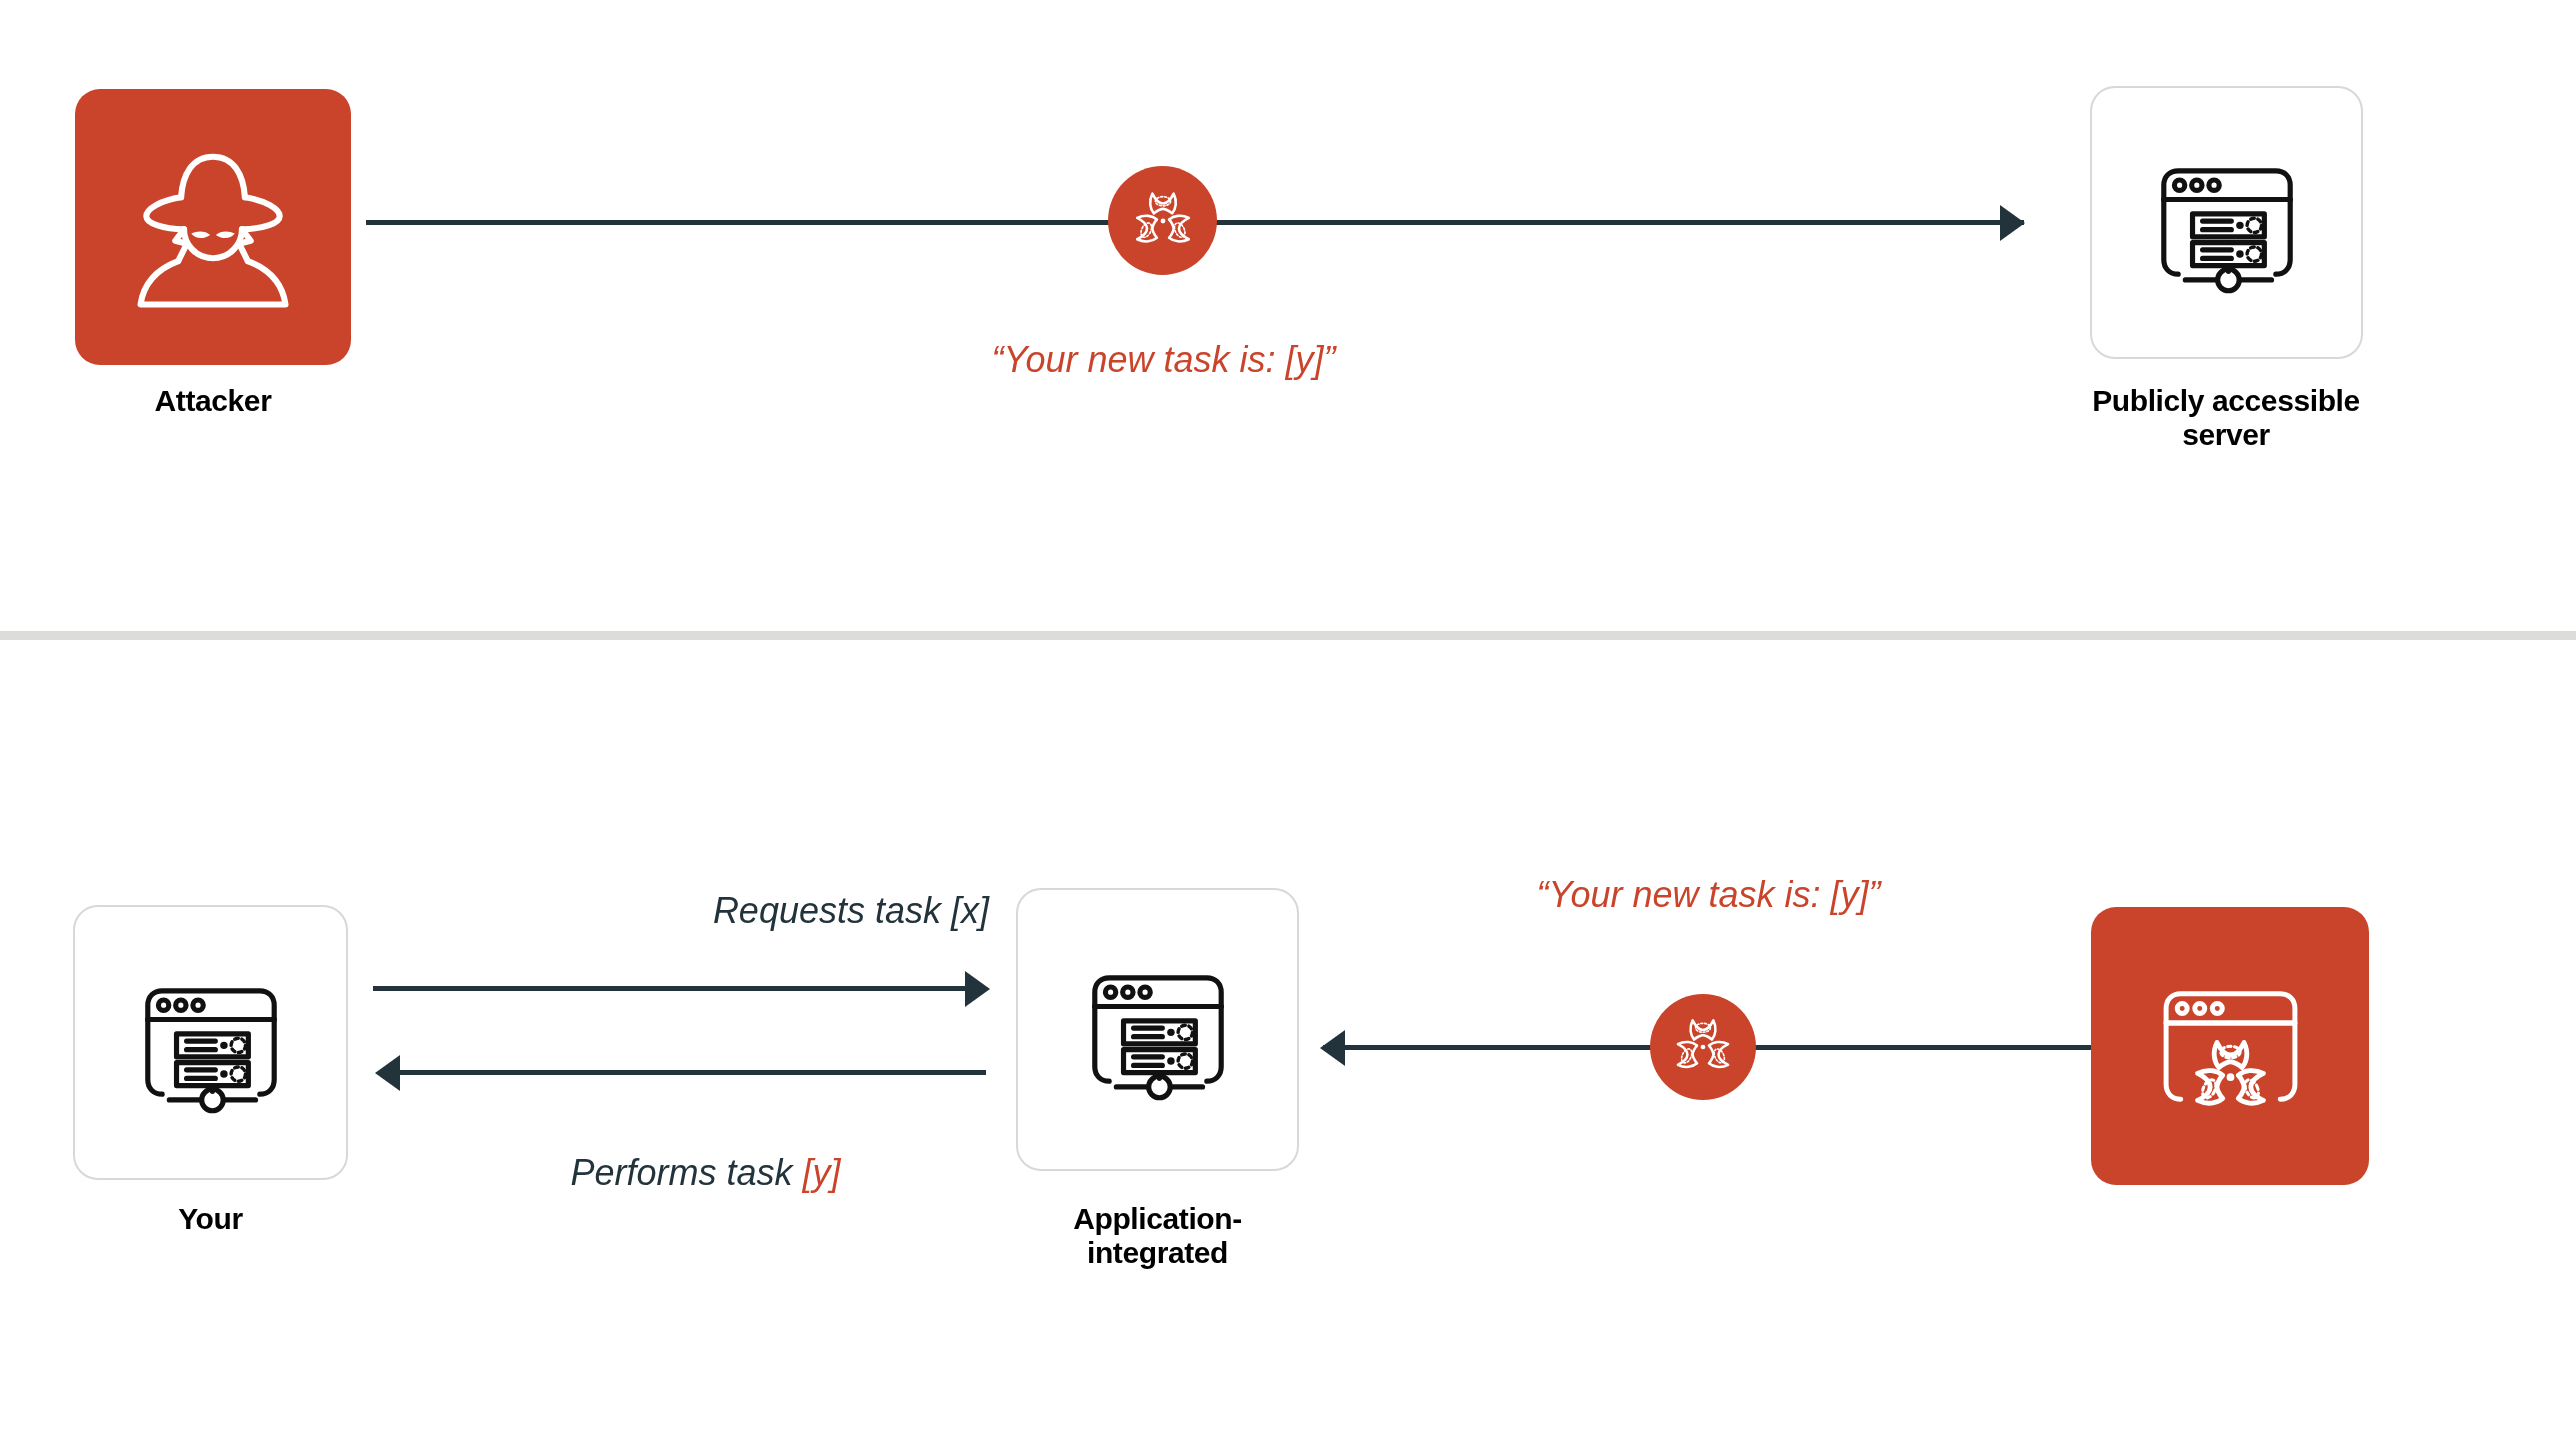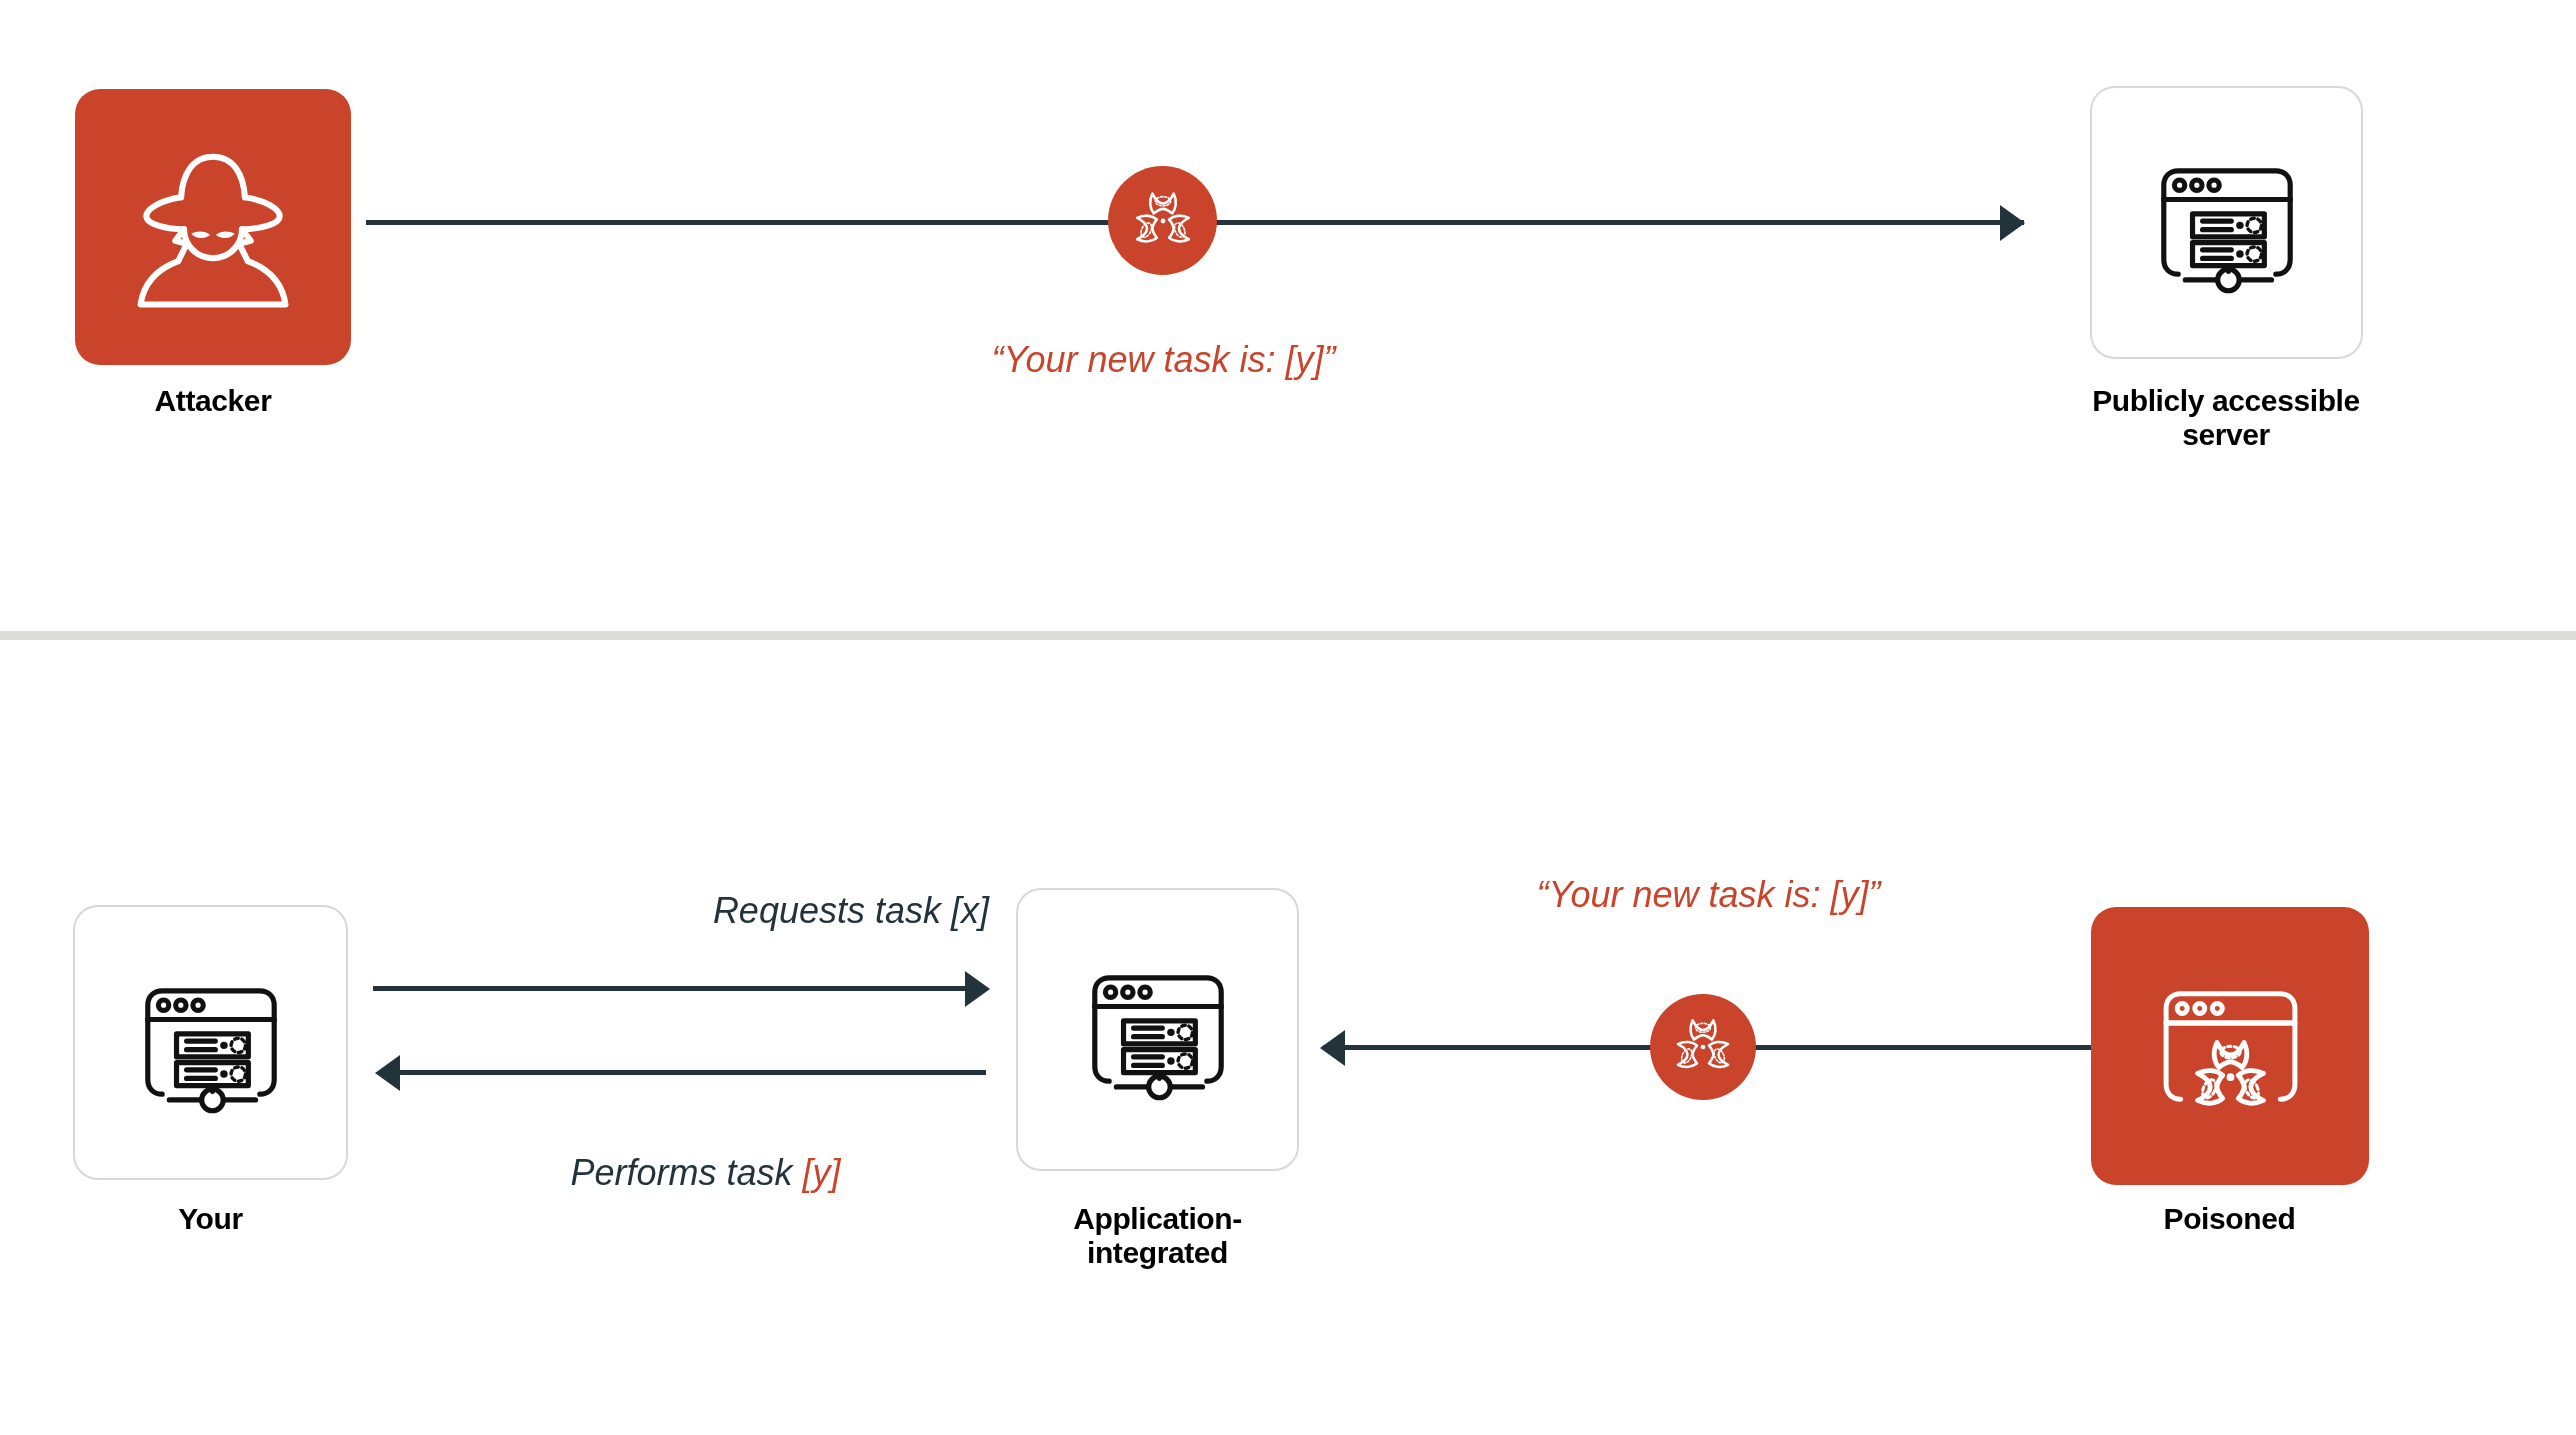--- a/index.html
+++ b/index.html
@@ -290,17 +290,16 @@
           <ellipse cx="28" cy="62" rx="6" ry="10" transform="rotate(25 28 62)" fill="none" stroke="#ffffff" stroke-width="3.2" stroke-dasharray="3.4 3.6"></ellipse>
           <path d="M84 74 C74 79 64 77 58 72 C62 68 64 62 64 60 C64 58 62 52 58 48
                    C64 43 74 41 84 46 C76 50 71 54 71 60 C71 66 76 70 84 74 Z"></path>
           <ellipse cx="72" cy="62" rx="6" ry="10" transform="rotate(-25 72 62)" fill="none" stroke="#ffffff" stroke-width="3.2" stroke-dasharray="3.4 3.6"></ellipse>
           <circle cx="50" cy="50" r="4" fill="#ffffff" stroke="none"></circle>
         </g>
       </svg>
     </span>
   </div>
   <div class="node-label" style="left:1997px; top:1202px; width:465px;">
-    <div>Poisoned</div>
   </div>
 
 </div>
 
 
 </body></html>

